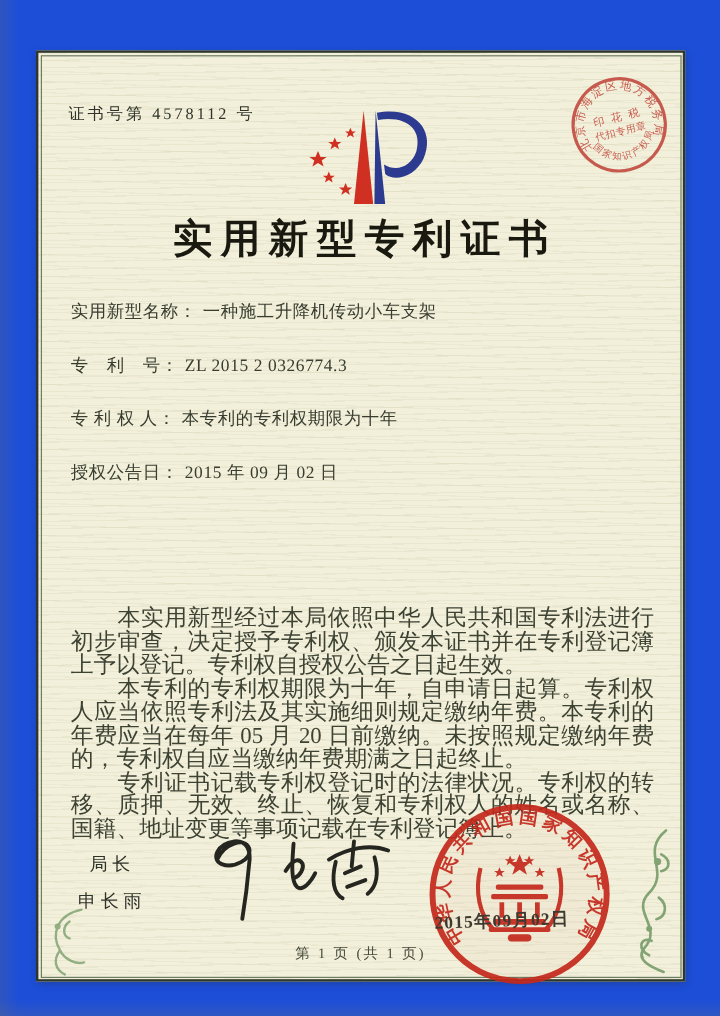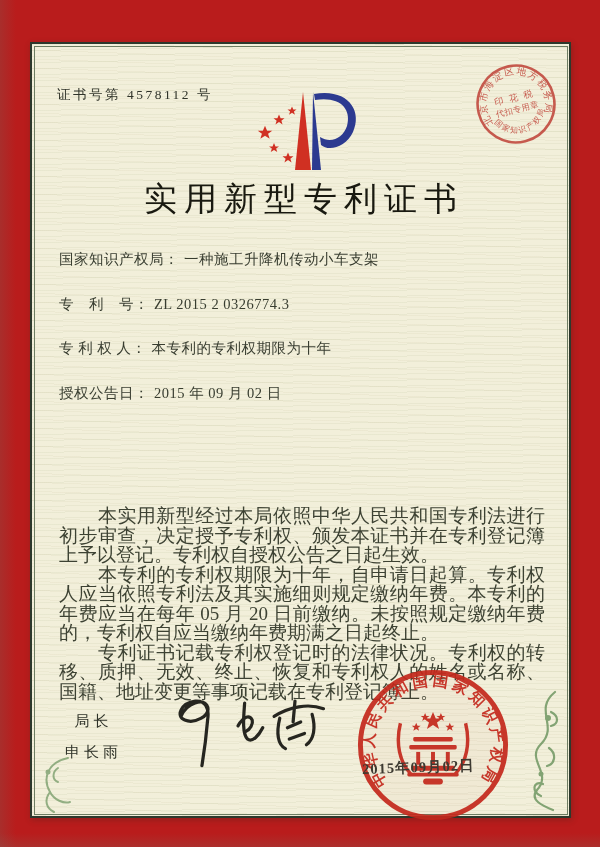--- a/index.html
+++ b/index.html
@@ -1,18 +1,18 @@
 <!DOCTYPE html>
 <html><head>
 <meta charset="utf-8">
 <style>
   html,body{margin:0;padding:0;background:#ffffff;}
   body{width:600px;height:847px;overflow:hidden;
        font-family:"Liberation Serif","DejaVu Serif",serif;}
-  .photo{position:relative;width:600px;height:847px;background:#b91c1c;overflow:hidden;}
+  .photo{position:relative;width:600px;height:847px;background:#1d4ed8;overflow:hidden;}
   .photo::before{content:"";position:absolute;left:0;top:0;bottom:0;width:16px;
        background:linear-gradient(90deg,rgba(110,110,100,.22),rgba(255,255,255,0));z-index:5;}
   .photo::after{content:"";position:absolute;left:0;right:0;bottom:0;height:14px;
        background:linear-gradient(0deg,rgba(120,120,108,.20),rgba(255,255,255,0));z-index:5;}
 
   .cert{position:absolute;left:30px;top:42px;width:537px;height:772px;
        background-color:#f2efda;
        background-image:
          repeating-linear-gradient(179deg, rgba(151,163,116,.10) 0 1px, transparent 1px 6px),
          repeating-linear-gradient(2deg, rgba(168,158,110,.08) 0 1px, transparent 1px 9px);
@@ -21,21 +21,21 @@
   .cert-inner{position:absolute;inset:1.5px;border:1px solid #6d7c62;pointer-events:none;}
 
   .cert-no{position:absolute;left:25px;top:42px;font-size:13.5px;letter-spacing:2.5px;color:#2f3329;}
 
   .stamp{position:absolute;left:436px;top:12px;width:96px;height:96px;
        transform:rotate(-14deg);opacity:.85;}
 
   .logo{position:absolute;left:219px;top:44px;width:118px;height:86px;}
 
   .title{position:absolute;left:0;right:0;top:133px;text-align:center;
-       font-size:33px;font-weight:normal;letter-spacing:7px;text-indent:7px;color:#191910;}
+       font-size:33px;font-weight:bold;letter-spacing:7px;text-indent:7px;color:#191910;}
 
   .fields{position:absolute;left:27px;right:18px;top:206px;}
   .frow{height:44.6px;font-size:14.5px;color:#383d30;letter-spacing:.5px;white-space:nowrap;}
   .frow .lab{color:#383d30;}
   .frow .val{margin-left:5px;}
 
   .bodytext{position:absolute;left:27px;right:24px;top:462px;
        font-size:19px;line-height:19.5px;color:#3d4233;text-align:justify;}
   .bodytext p{margin:0;text-indent:2.05em;}
 
@@ -93,21 +93,21 @@
       </g>
       <polygon points="52,4 60,82 44,82" fill="#d03022"></polygon>
       <polygon points="62,4 70,82 61,82" fill="#2c3a90"></polygon>
       <path d="M63 6 C96 0,112 22,102 44 C95 59,78 64,70 57 L69 49 C80 56,92 50,96 38 C101 20,88 8,64 12 Z" fill="#2c3a90"></path>
     </svg>
 
     <div class="title">实用新型专利证书</div>
 
     <div class="fields">
       <div class="frow">
-        <span class="lab">国家知识产权局：</span><span class="val">一种施工升降机传动小车支架</span>
+        <span class="lab">实用新型名称：</span><span class="val">一种施工升降机传动小车支架</span>
       </div>
       <div class="frow">
         <span class="lab">专　利　号：</span><span class="val">ZL 2015 2 0326774.3</span>
       </div>
       <div class="frow">
         <span class="lab">专 利 权 人：</span><span class="val">本专利的专利权期限为十年</span>
       </div>
       <div class="frow">
         <span class="lab">授权公告日：</span><span class="val">2015 年 09 月 02 日</span>
       </div>
@@ -161,20 +161,21 @@
         <rect x="58" y="101" width="44" height="5" rx="1.5"></rect>
         <rect x="54" y="108" width="52" height="4" rx="1.5"></rect>
         <path d="M47 58 C42 78,46 98,58 110" stroke="#c4281c" stroke-width="3.5" fill="none"></path>
         <path d="M113 58 C118 78,114 98,102 110" stroke="#c4281c" stroke-width="3.5" fill="none"></path>
         <rect x="70" y="114" width="20" height="6" rx="3"></rect>
       </g>
     </svg>
 
     <div class="issue-date">2015年09月02日</div>
 
+    <div class="footer">第 1 页 (共 1 页)</div>
 
     <svg class="orn-right" viewBox="0 0 46 124">
       <g fill="none" stroke="#55854a" stroke-width="2.2" stroke-linecap="round">
         <path d="M36 4 C14 22,40 38,22 56 C6 72,34 84,18 102 C10 112,24 118,34 122"></path>
         <path d="M30 60 C38 66,36 76,28 78"></path>
         <path d="M24 96 C14 92,12 104,22 108"></path>
         <path d="M32 24 C40 28,40 36,32 38"></path>
       </g>
       <circle cx="29" cy="30" r="3" fill="#55854a"></circle>
       <circle cx="22" cy="86" r="2.5" fill="#55854a"></circle>

